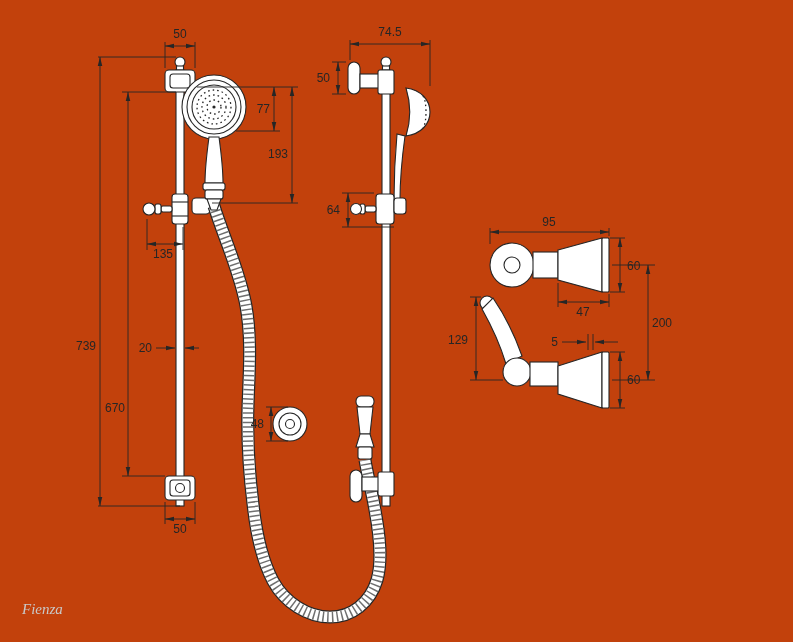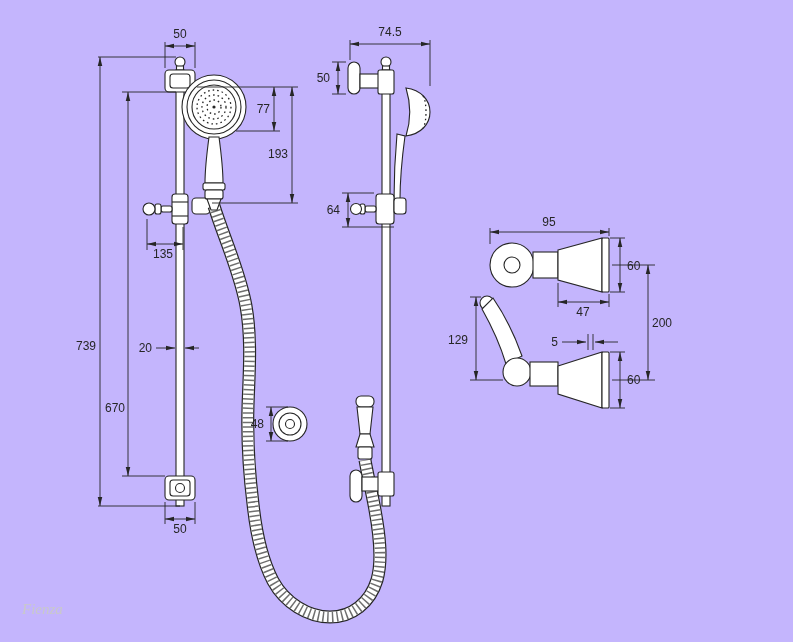--- a/index.html
+++ b/index.html
@@ -1,16 +1,16 @@
 <!DOCTYPE html>
 <html style="--line: #262626;"><head>
 <meta charset="utf-8">
 <style>
   html,body{margin:0;padding:0;background:#fff;}
-  .sheet{width:793px;height:642px;background:#c4b5fd;position:relative;overflow:hidden;
+  .sheet{width:793px;height:642px;background:#c2410c;position:relative;overflow:hidden;
          font-family:"Liberation Sans",sans-serif;}
   svg{display:block;}
   .s  {fill:none;stroke:var(--line,#262626);stroke-width:1.1;}
   .sf {fill:#fff;stroke:var(--line,#262626);stroke-width:1.1;}
   .dotring{stroke-dasharray:1.6 3;stroke-width:1.3;}
   .dot{fill:var(--line,#262626);stroke:none;}
   .dim,.ext{fill:none;stroke:var(--line,#262626);stroke-width:0.9;}
   .txt{fill:var(--line,#262626);font-size:12px;font-family:"Liberation Sans",sans-serif;}
   .mk{fill:var(--line,#262626);}
   .hose-outline{fill:none;stroke:var(--line,#262626);stroke-width:13;}

